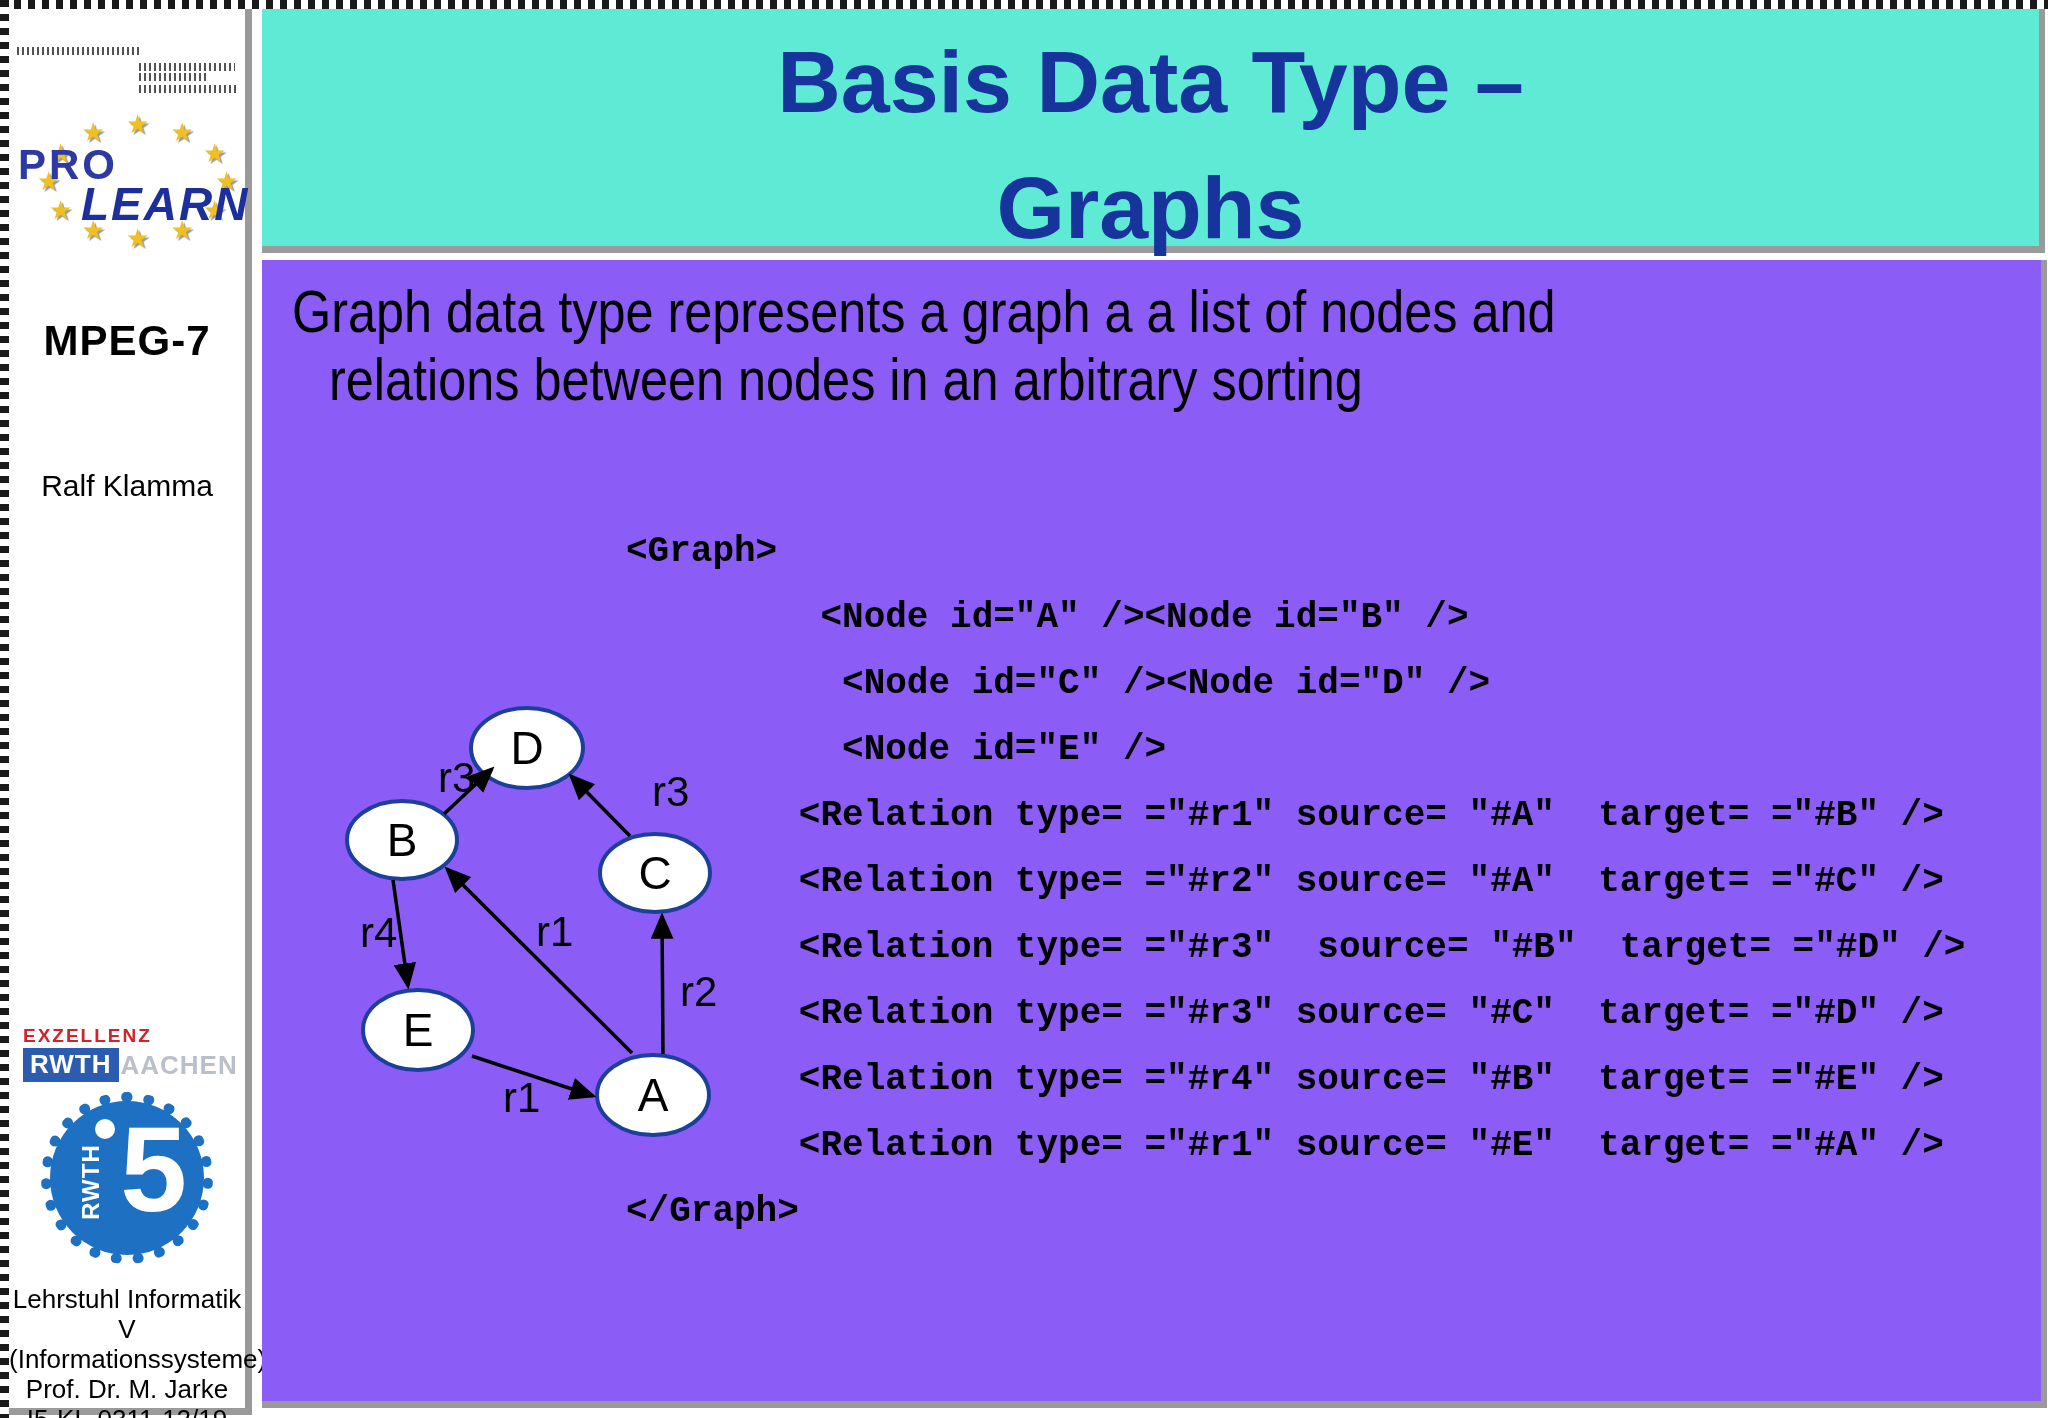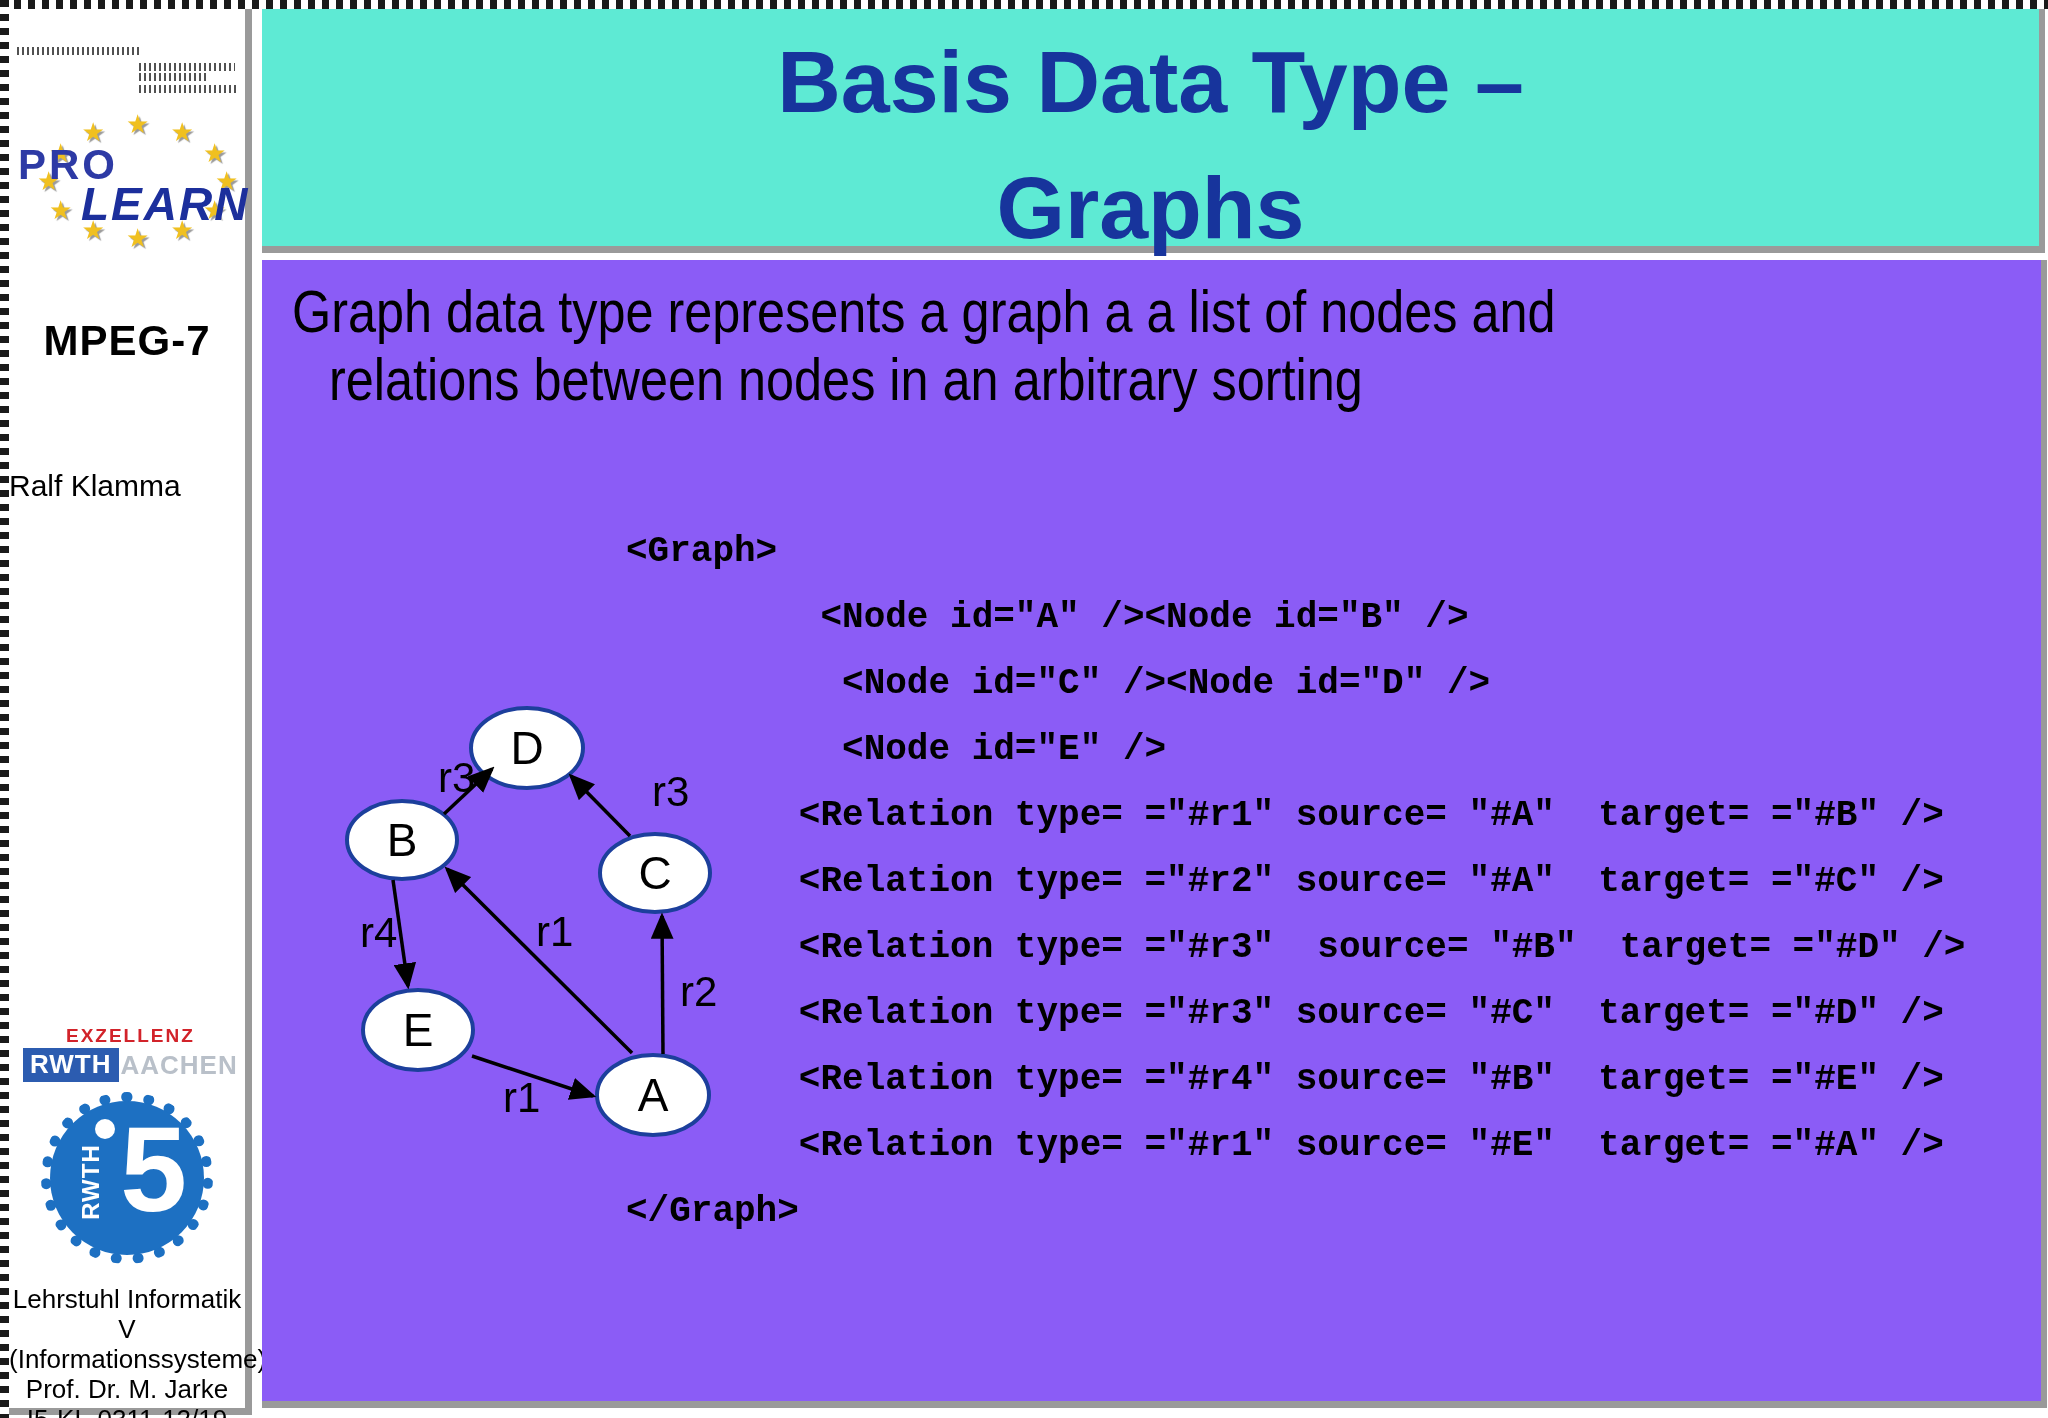--- a/index.html
+++ b/index.html
@@ -42,22 +42,22 @@
   .noise{position:absolute;height:8px;opacity:.85;
       background:repeating-linear-gradient(90deg,#333 0 2px,transparent 2px 5px);}
   .prolearn{position:absolute;left:0;top:100px;width:236px;height:165px;}
   .prolearn .star{position:absolute;font-size:26px;color:#f0c020;text-shadow:2px 2px 1px #9a9a9a;}
   .pro{position:absolute;left:9px;top:32px;font-size:42px;font-weight:700;
       color:#2d3aa5;letter-spacing:3px;}
   .learn{position:absolute;left:72px;top:68px;font-size:46px;font-weight:700;font-style:italic;
       color:#1c2f9c;letter-spacing:2px;}
   .mpeg7{position:absolute;left:0;top:308px;width:100%;text-align:center;
       font-size:42px;font-weight:700;letter-spacing:1px;}
-  .author{position:absolute;left:0;top:460px;width:100%;font-size:30px;}
-  .rwthblock{position:absolute;left:14px;top:1016px;text-align:center;}
+  .author{position:absolute;left:0;top:460px;width:100%;text-align:center;font-size:30px;}
+  .rwthblock{position:absolute;left:14px;top:1016px;}
   .exz{font-size:19px;font-weight:800;color:#d2232a;letter-spacing:2px;}
   .rwthrow{display:flex;align-items:center;margin-top:1px;}
   .rwthbox{background:#2c5cb0;color:#fff;font-weight:800;font-size:26px;
       padding:1px 7px 2px 7px;letter-spacing:1px;}
   .aachen{color:#b9c0c9;font-weight:800;font-size:26px;letter-spacing:1px;margin-left:2px;}
   .i5{position:absolute;left:32px;top:1083px;width:172px;height:172px;}
   .i5-ring{position:absolute;left:0;top:0;width:150px;height:150px;border-radius:50%;
       border:11px dotted #1d70c2;}
   .i5-disc{position:absolute;left:9px;top:9px;width:154px;height:154px;border-radius:50%;background:#1d70c2;}
   .i5-rwth{position:absolute;left:8px;top:76px;width:84px;text-align:center;color:#fff;

